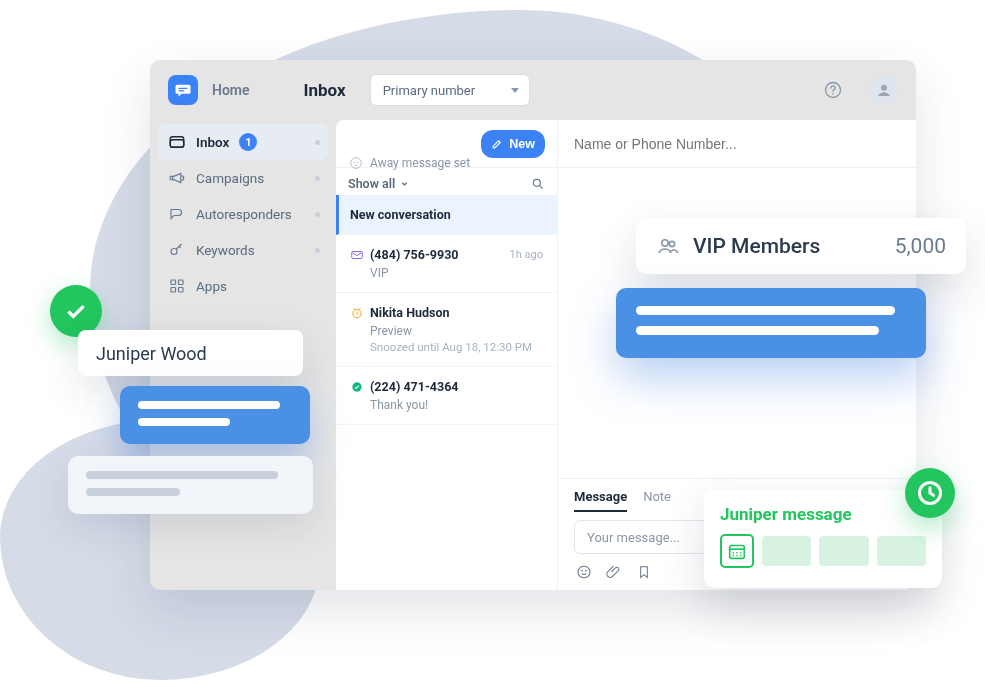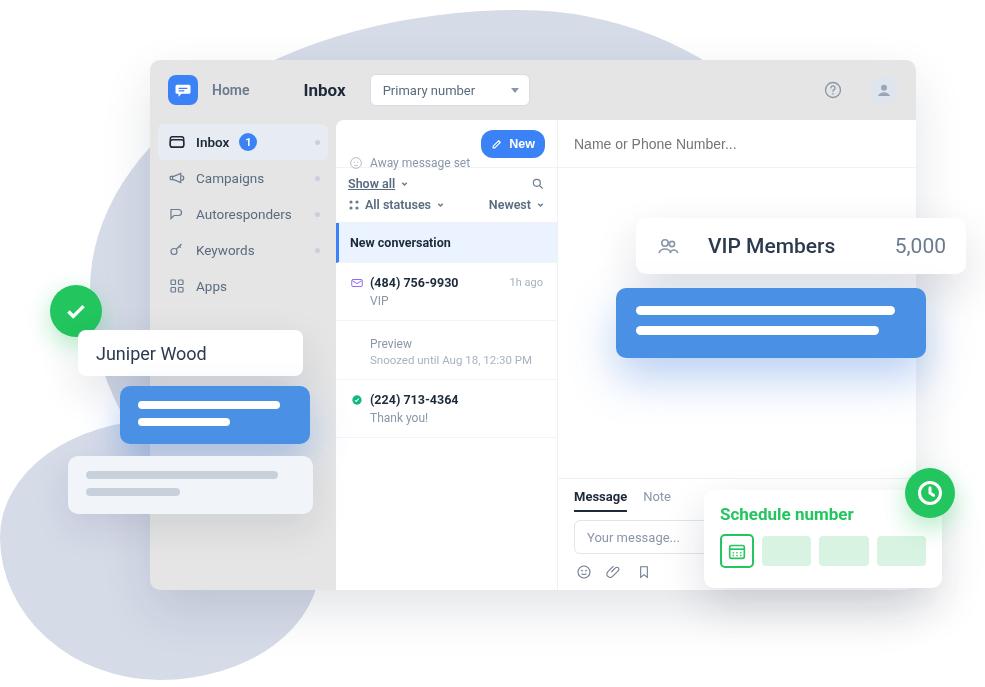--- a/index.html
+++ b/index.html
@@ -34,21 +34,21 @@
 .sb-dot { position: absolute; right: 8px; width: 5px; height: 5px; border-radius: 50%; background: #c8d0dc; }
 
 
 .inbox-panel { width: 222px; background: #fff; border-right: 1px solid #eef1f6; display: flex; flex-direction: column; border-top-left-radius: 8px; }
 .inbox-top { height: 48px; display: flex; align-items: center; justify-content: space-between; padding: 0 12px; border-bottom: 1px solid #eef1f6; }
 .away { display: flex; align-items: center; gap: 6px; color: #8a97a8; font-size: 12px; margin-top: 38px; }
 .away svg { width: 16px; height: 16px; }
 .new-btn { background: #3b82f6; color: #fff; border: none; border-radius: 12px; height: 28px; padding: 0 10px; font-size: 12.5px; font-weight: 700; display: flex; align-items: center; gap: 5px; cursor: pointer; }
 .new-btn svg { width: 13px; height: 13px; }
 
-.filter-row { display: flex; align-items: center; justify-content: space-between; padding: 8px 12px 4px; font-size: 12.5px; color: #5a6b80; font-weight: 600; text-decoration: underline; }
+.filter-row { display: flex; align-items: center; justify-content: space-between; padding: 8px 12px 4px; font-size: 12.5px; color: #5a6b80; font-weight: 600; }
 .filter-row2 { display: flex; align-items: center; justify-content: space-between; padding: 2px 12px 10px; font-size: 12.5px; color: #5a6b80; font-weight: 600; border-bottom: 1px solid #eef1f6; }
 .filter-item { display: flex; align-items: center; gap: 5px; cursor: pointer; }
 .chev { width: 9px; height: 9px; }
 .chev path { stroke: #6b7b8f; stroke-width: 2; fill: none; }
 .search-icn { width: 14px; height: 14px; color: #6b7b8f; cursor: pointer; }
 .grid4 { width: 12px; height: 12px; }
 
 .conv { padding: 12px 14px; border-bottom: 1px solid #f1f4f8; cursor: pointer; }
 .conv.sel { background: #eaf3ff; border-left: 3px solid #3b82f6; padding-left: 11px; }
 .conv .row1 { display: flex; align-items: center; gap: 6px; font-size: 12.5px; }
@@ -85,21 +85,21 @@
 .blue-bubble-left { position: absolute; left: 120px; top: 386px; width: 190px; height: 58px; background: #4a90e5; border-radius: 10px; padding: 15px 18px; box-shadow: 0 16px 36px rgba(58,120,220,0.35); }
 .blue-bubble-left .bar { height: 8px; background: #fff; border-radius: 4px; margin-bottom: 9px; }
 .blue-bubble-left .bar.b1 { width: 92%; }
 .blue-bubble-left .bar.b2 { width: 60%; }
 
 .grey-bubble { position: absolute; left: 68px; top: 456px; width: 245px; height: 58px; background: #f1f4f8; border-radius: 10px; padding: 15px 18px; box-shadow: 0 14px 36px rgba(20,30,60,0.10); }
 .grey-bubble .bar { height: 8px; background: #c8d0dc; border-radius: 4px; margin-bottom: 9px; }
 .grey-bubble .bar.b1 { width: 92%; }
 .grey-bubble .bar.b2 { width: 45%; }
 
-.vip-card { position: absolute; left: 636px; top: 218px; width: 330px; height: 56px; background: #fff; border-radius: 10px; box-shadow: 0 18px 44px rgba(20,30,60,0.14); display: flex; align-items: center; padding: 0 20px; gap: 28px; text-align: right; }
+.vip-card { position: absolute; left: 636px; top: 218px; width: 330px; height: 56px; background: #fff; border-radius: 10px; box-shadow: 0 18px 44px rgba(20,30,60,0.14); display: flex; align-items: center; padding: 0 20px; gap: 13px; text-align: right; }
 .vip-card .vicn { width: 24px; height: 24px; color: #8a97a8; }
 .vip-card .vtitle { font-size: 21px; color: #2b3a4e; font-weight: 500; }
 .vip-card .vcount { font-size: 21px; color: #6b7b8f; margin-left: auto; }
 
 .blue-bubble-right { position: absolute; left: 616px; top: 288px; width: 310px; height: 70px; background: #4a90e5; border-radius: 10px; padding: 18px 20px; box-shadow: 0 20px 44px rgba(58,120,220,0.35); }
 .blue-bubble-right .bar { height: 9px; background: #fff; border-radius: 5px; margin-bottom: 11px; }
 .blue-bubble-right .bar.b1 { width: 96%; }
 .blue-bubble-right .bar.b2 { width: 90%; }
 
 .clock-badge { position: absolute; left: 905px; top: 468px; width: 50px; height: 50px; background: #22c55e; border-radius: 50%; display: flex; align-items: center; justify-content: center; box-shadow: 0 10px 26px rgba(34,197,94,0.35); z-index: 20; }
@@ -230,71 +230,58 @@
           <span>Show all</span>
           <svg class="chev" viewBox="0 0 12 12">
               <path d="M3 5l3 3 3-3"></path>
             </svg>
         </div>
         <svg class="search-icn" viewBox="0 0 24 24">
             <circle cx="10" cy="10" r="6" fill="none" stroke="currentColor" stroke-width="2"></circle>
             <path d="M15 15l5 5" stroke="currentColor" stroke-width="2"></path>
           </svg>
       </div>
-      <div class="filter-row2">
-        <div class="filter-item">
-          <svg class="grid4" viewBox="0 0 12 12">
-              <circle cx="3" cy="3" r="1.6" fill="#6b7b8f"></circle>
-              <circle cx="9" cy="3" r="1.6" fill="#6b7b8f"></circle>
-              <circle cx="3" cy="9" r="1.6" fill="#6b7b8f"></circle>
-              <circle cx="9" cy="9" r="1.6" fill="#6b7b8f"></circle>
-            </svg>
-          <span>All statuses</span>
-          <svg class="chev" viewBox="0 0 12 12">
-              <path d="M3 5l3 3 3-3"></path>
-            </svg>
-        </div>
-        <div class="filter-item">
-          <span>Newest</span>
-          <svg class="chev" viewBox="0 0 12 12">
-              <path d="M3 5l3 3 3-3"></path>
-            </svg>
-        </div>
-      </div>
 
       <div class="conv sel">
         <div class="row1">
             <span class="name">New conversation</span>
           </div>
       </div>
 
       <div class="conv">
         <div class="row1">
           <svg class="micon purple" viewBox="0 0 24 24">
               <rect x="3" y="6" width="18" height="12" rx="2" fill="none" stroke="currentColor" stroke-width="1.6"></rect>
               <path d="M4 8l8 5 8-5" fill="none" stroke="currentColor" stroke-width="1.6"></path>
             </svg>
           <span class="name">(484) 756-9930</span>
           <span class="time">1h ago</span>
         </div>
         <div class="line2">VIP</div>
       </div>
 
       <div class="conv">
+        <div class="row1">
+          <svg class="micon orange" viewBox="0 0 24 24">
+              <circle cx="12" cy="13" r="7" fill="none" stroke="currentColor" stroke-width="1.6"></circle>
+              <path d="M12 10v3l2 2M6 4l3 2M18 4l-3 2" fill="none" stroke="currentColor" stroke-width="1.6"></path>
+            </svg>
+          <span class="name">Nikita Hudson</span>
+        </div>
         <div class="line2">Preview</div>
         <div class="line3">Snoozed until Aug 18, 12:30 PM</div>
       </div>
 
       <div class="conv">
         <div class="row1">
           <svg class="micon green" viewBox="0 0 24 24">
               <circle cx="12" cy="12" r="8" fill="currentColor"></circle>
               <path d="M8.5 12.5l2 2 4.5-5" fill="none" stroke="#fff" stroke-width="1.8"></path>
             </svg>
-          <span class="name">(224) 713-4364</span>
+          <span class="name">(224) 471-4364</span>
         </div>
         <div class="line2">Thank you!</div>
       </div>
     </div>
 
     <div class="convo-panel">
       <div class="search-row">
         <input type="text" placeholder="Name or Phone Number..." style="">
       </div>
       <div class="convo-body"></div>
@@ -363,21 +350,21 @@
 </div>
 
 <div class="clock-badge">
   <svg viewBox="0 0 24 24">
       <circle cx="12" cy="12" r="9" fill="none" stroke="#fff" stroke-width="2.6"></circle>
       <path d="M12 7.5V12l3 2" fill="none" stroke="#fff" stroke-width="2.6" stroke-linecap="round"></path>
     </svg>
 </div>
 
 <div class="sched-card">
-  <div class="title">Schedule number</div>
+  <div class="title">Juniper message</div>
   <div class="sched-row">
     <div class="cal-ic">
       <svg viewBox="0 0 24 24" width="22" height="22">
           <rect x="4" y="6" width="16" height="14" rx="2" fill="none" stroke="#22c55e" stroke-width="1.8"></rect>
           <path d="M4 10h16" stroke="#22c55e" stroke-width="1.8"></path>
           <circle cx="8" cy="14" r="0.9" fill="#22c55e"></circle>
           <circle cx="12" cy="14" r="0.9" fill="#22c55e"></circle>
           <circle cx="16" cy="14" r="0.9" fill="#22c55e"></circle>
           <circle cx="8" cy="17" r="0.9" fill="#22c55e"></circle>
           <circle cx="12" cy="17" r="0.9" fill="#22c55e"></circle>

